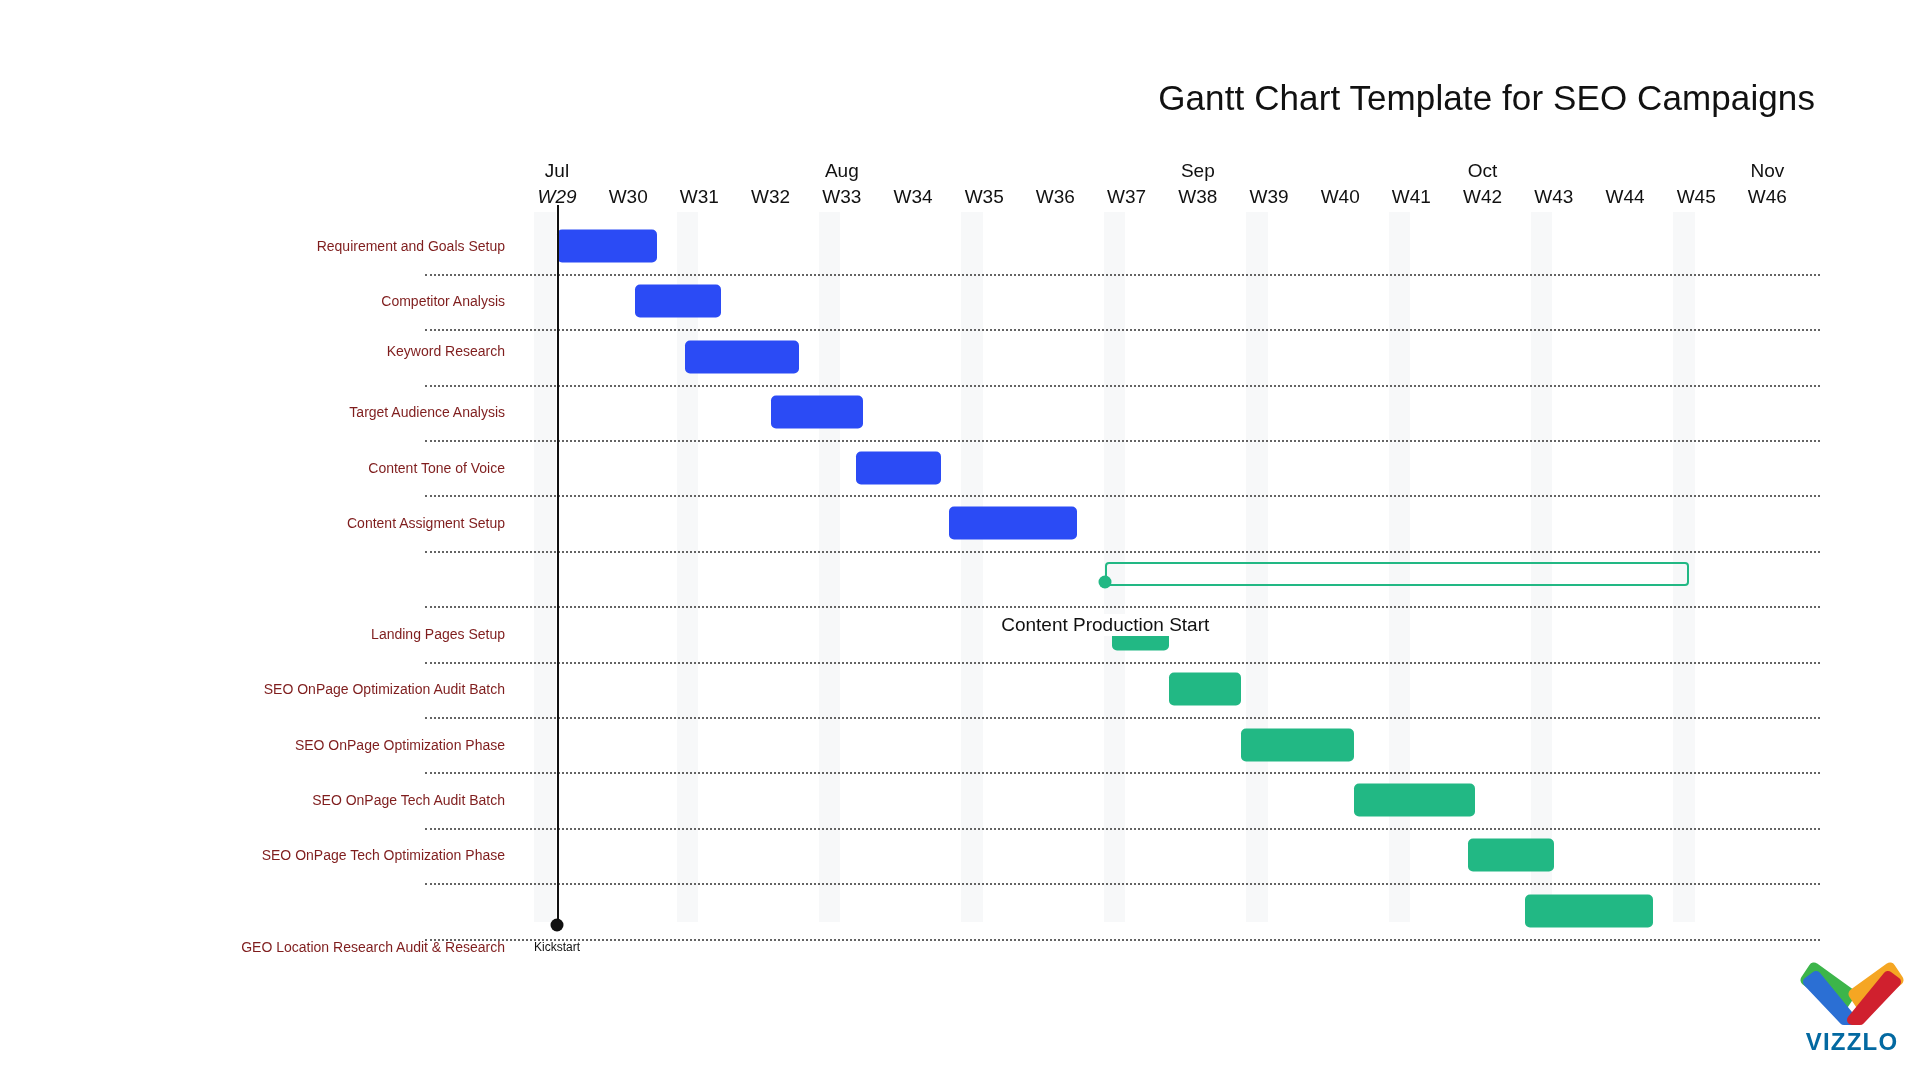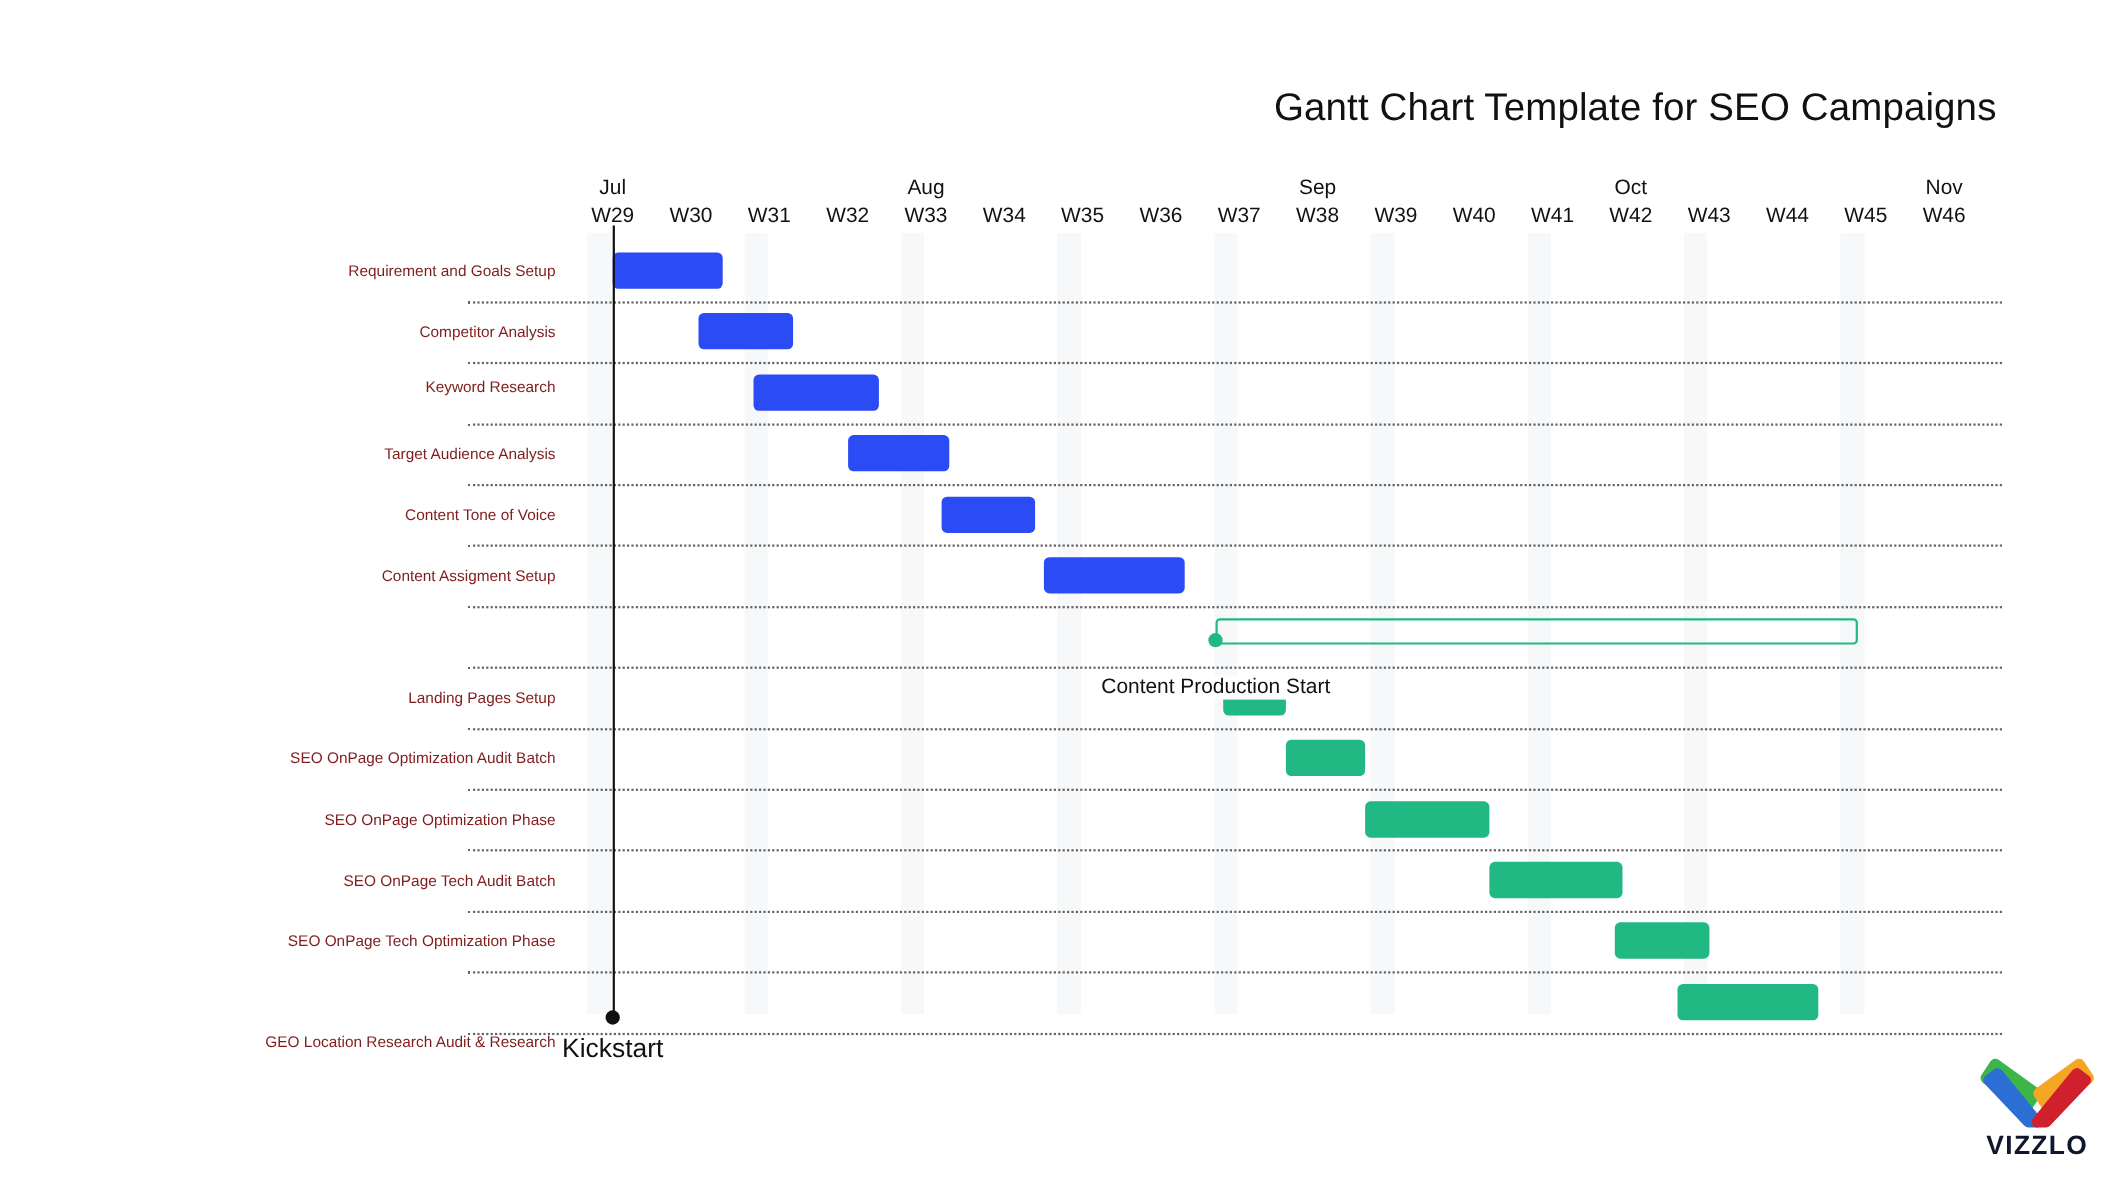--- a/index.html
+++ b/index.html
@@ -146,21 +146,21 @@
     width: 13px;
     height: 13px;
     border-radius: 50%;
     background: #111111;
     transform: translate(-50%, -50%);
   }
   #kickstart-label {
     position: absolute;
     left: 557px;
     top: 940px;
-    font-size: 24px;
+    font-size: 12px;
     color: #111;
     white-space: nowrap;
     transform: translateX(-50%);
   }
 
   
   #logo {
     position: absolute;
     left: 1800px;
     top: 962px;
@@ -170,30 +170,30 @@
   #logo svg { display: block; }
   #logo-word {
     position: absolute;
     left: 0;
     top: 66px;
     width: 104px;
     text-align: center;
     font-size: 24px;
     font-weight: 700;
     letter-spacing: 1.2px;
-    color: #0f172a;
+    color: #0369a1;
   }
 </style>
 </head>
 <body>
 
 <div id="chart-title">Gantt Chart Template for SEO Campaigns</div>
 
 <div id="axis-header">
-    <div class="week-label" style="left: 0px;">W29</div>
+    <div class="week-label" style="left: 0px; font-style: italic;">W29</div>
     <div class="week-label" style="left: 71.2px;">W30</div>
     <div class="week-label" style="left: 142.4px;">W31</div>
     <div class="week-label" style="left: 213.6px;">W32</div>
     <div class="week-label" style="left: 284.8px;">W33</div>
     <div class="week-label" style="left: 356px;">W34</div>
     <div class="week-label" style="left: 427.2px;">W35</div>
     <div class="week-label" style="left: 498.4px;">W36</div>
     <div class="week-label" style="left: 569.6px;">W37</div>
     <div class="week-label" style="left: 640.8px;">W38</div>
     <div class="week-label" style="left: 712px; text-align: center;">W39</div>

